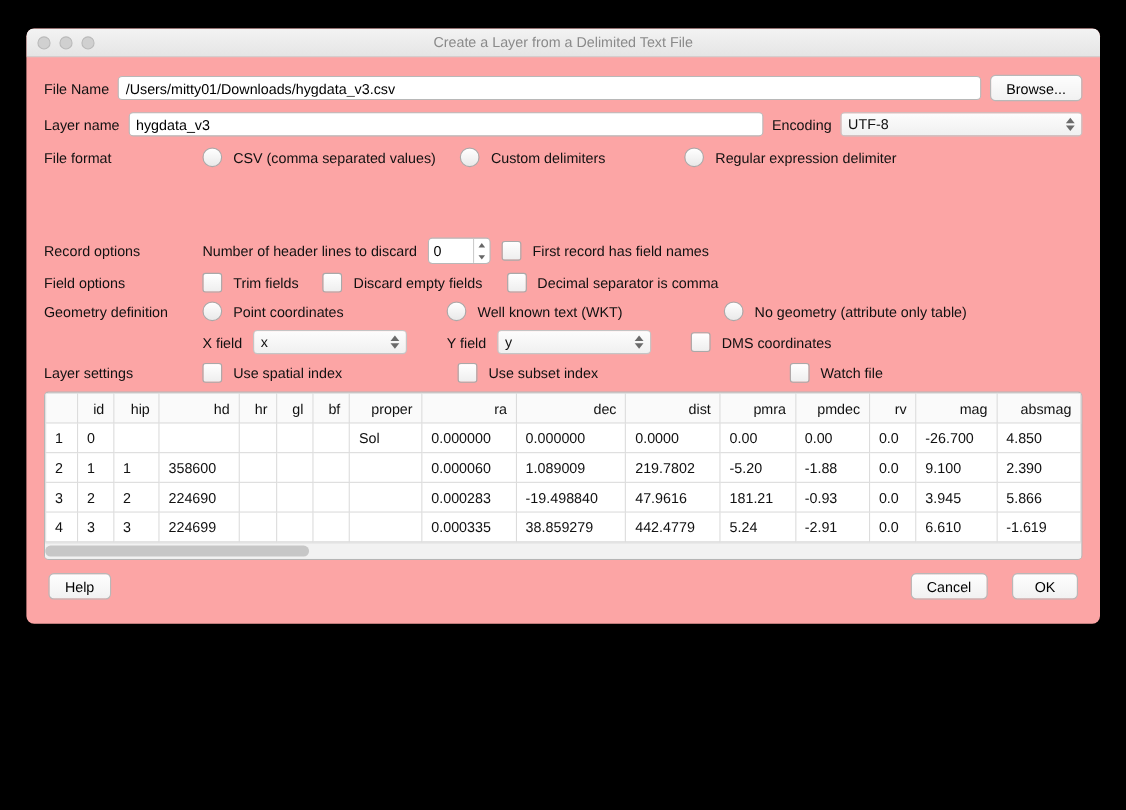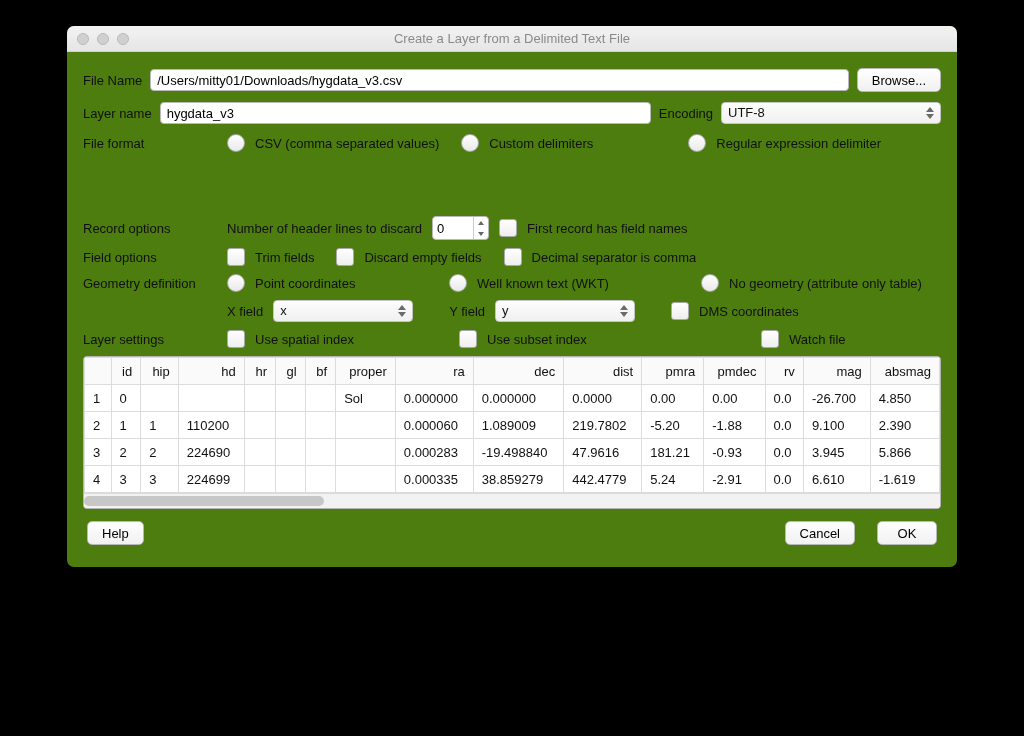--- a/index.html
+++ b/index.html
@@ -9,22 +9,22 @@
     align-items:flex-start;
     justify-content:center;
     font-family: -apple-system, "Helvetica Neue", Arial, sans-serif;
     font-size:13px;
     color:#111;
     width:1024px;
     box-sizing:border-box;
   }
   .window {
     margin-top:26px;
-    width:890px;
-    background:#4d7c0f;
+    width:976px;
+    background:#fca5a5;
     border-radius:7px;
     box-shadow: 0 10px 30px rgba(0,0,0,.5);
     overflow:hidden;
   }
   .titlebar {
     height:25px;
     display:flex;
     align-items:center;
     padding:0 10px;
     background:linear-gradient(#f3f3f3,#e5e5e5);
@@ -176,21 +176,21 @@
       <span class="seclabel lbl">File format</span>
       <div class="secbody">
         <span class="optset">
           <span class="radio"></span>
           <span>CSV (comma separated values)</span>
         </span>
         <span class="optset">
           <span class="radio"></span>
           <span>Custom delimiters</span>
         </span>
-        <span class="optset" style="margin-left:73px">
+        <span class="optset" style="margin-left:50px">
           <span class="radio"></span>
           <span>Regular expression delimiter</span>
         </span>
       </div>
     </div>
 
     <div style="height:56px"></div>
 
     <div class="section">
       <span class="seclabel lbl">Record options</span>
@@ -328,21 +328,21 @@
               <td>0.00</td>
               <td>0.00</td>
               <td>0.0</td>
               <td>-26.700</td>
               <td>4.850</td>
             </tr>
             <tr>
               <td>2</td>
               <td>1</td>
               <td>1</td>
-              <td>110200</td>
+              <td>358600</td>
               <td></td>
               <td></td>
               <td></td>
               <td></td>
               <td>0.000060</td>
               <td>1.089009</td>
               <td>219.7802</td>
               <td>-5.20</td>
               <td>-1.88</td>
               <td>0.0</td>

